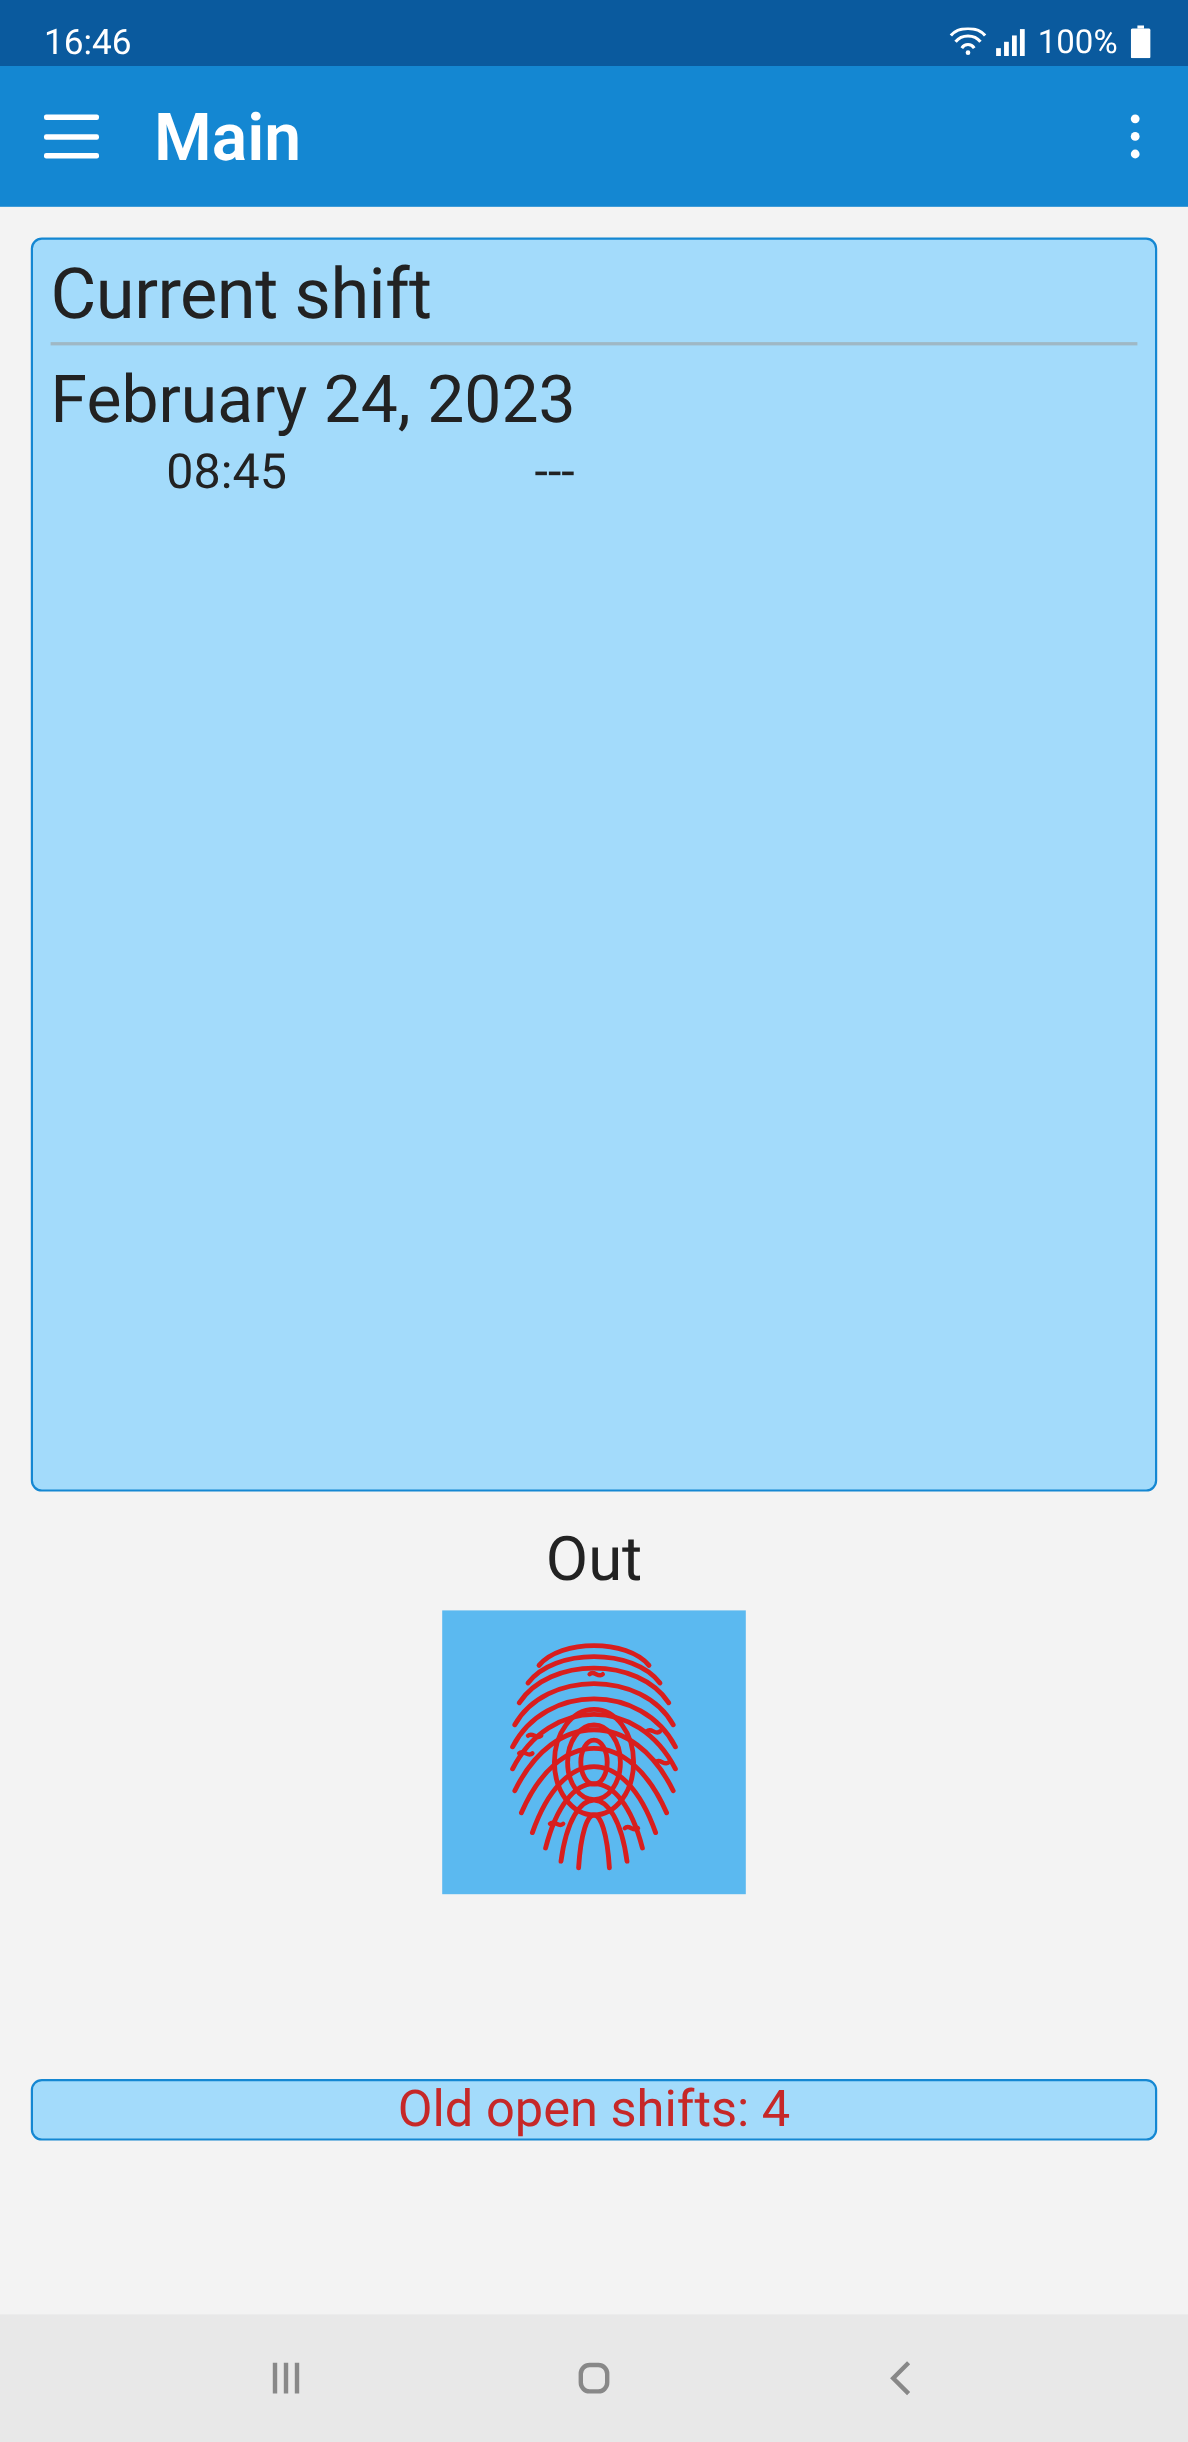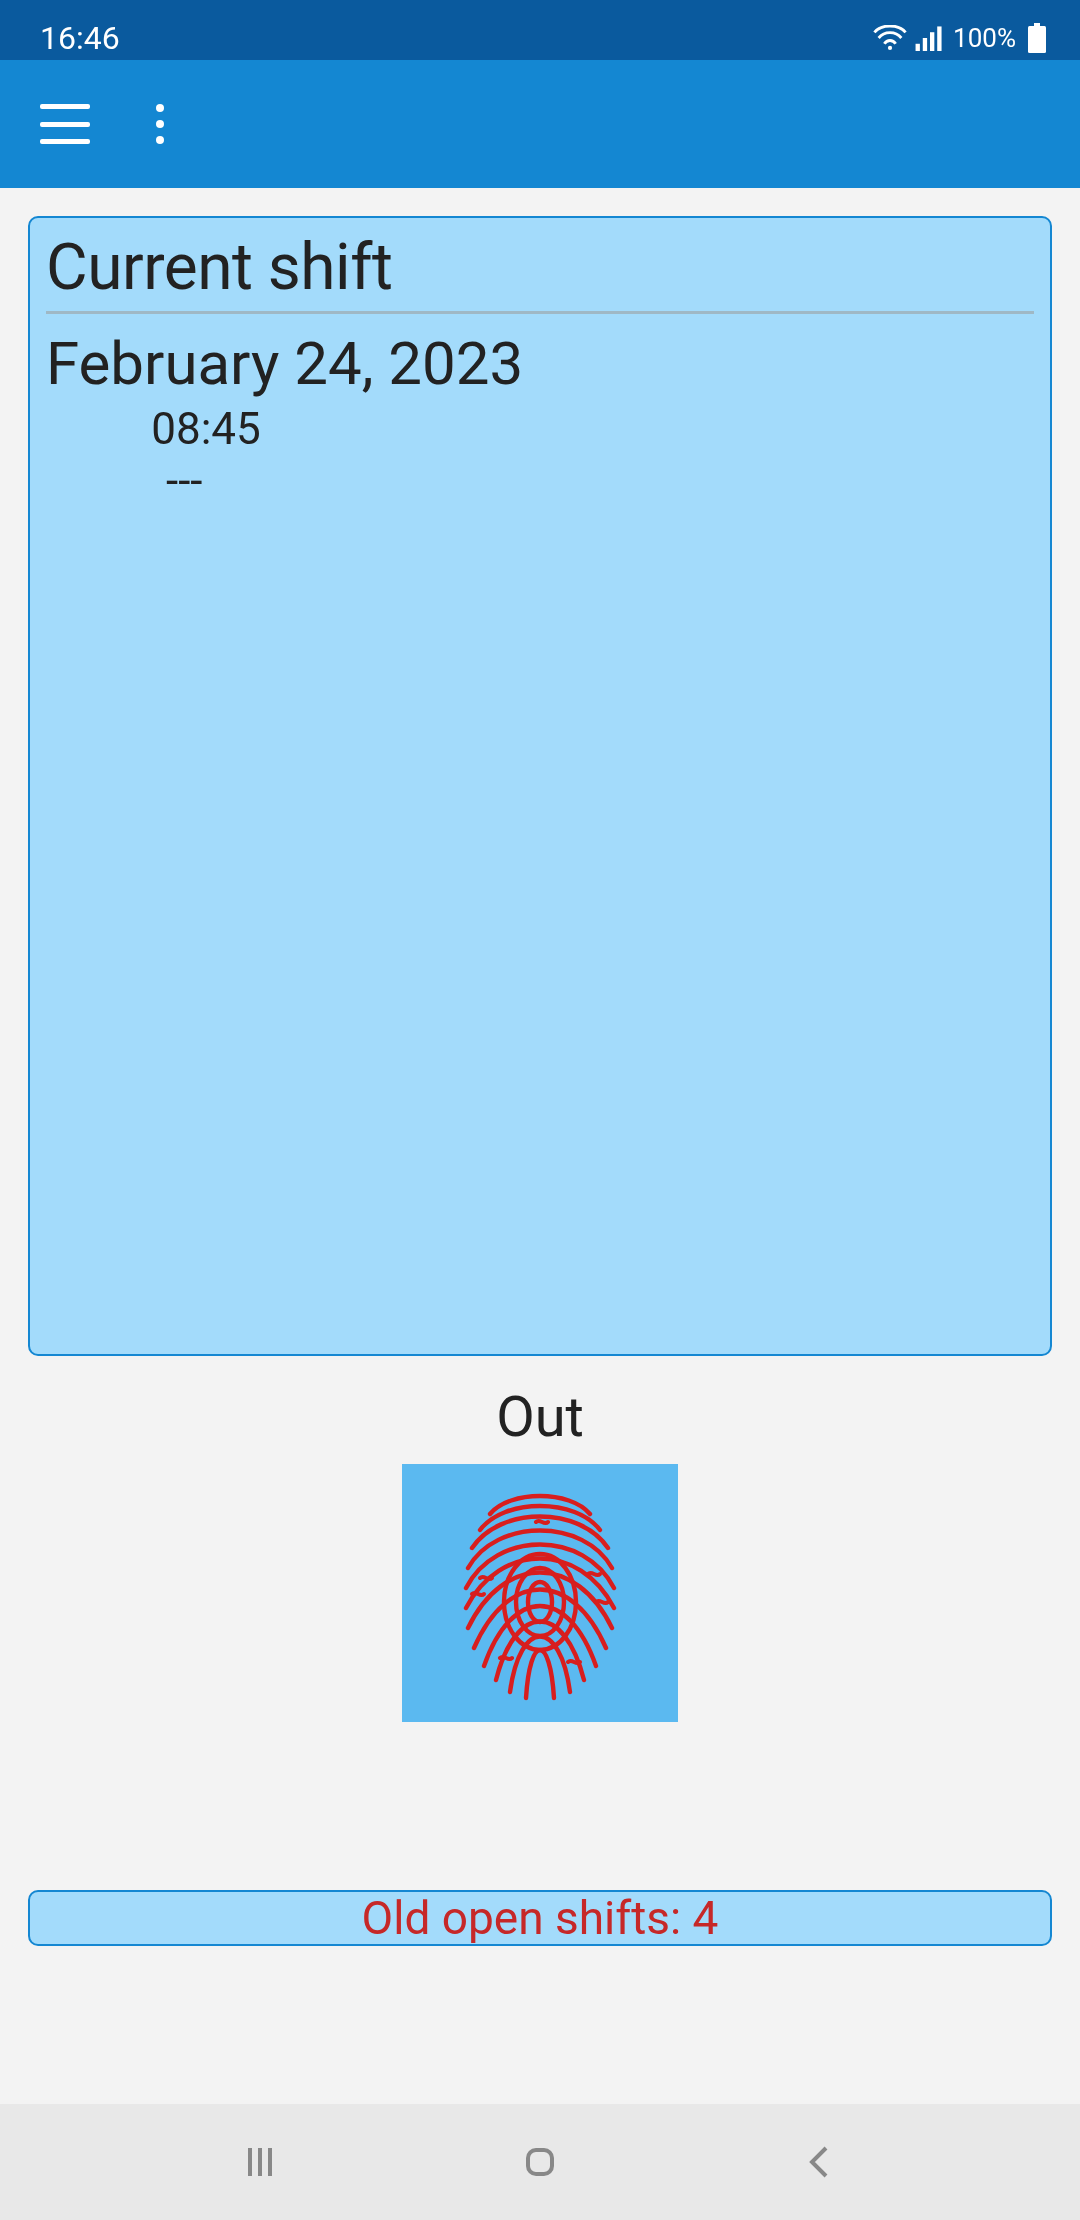--- a/index.html
+++ b/index.html
@@ -21,21 +21,21 @@
       justify-content: space-between;
       padding: 16px 34px 0 40px;
       font-size: 32px;
       font-weight: 400;
     }
     .status-icons {
       display: flex;
       align-items: center;
       gap: 8px;
     }
-    .status-icons .battery-label { font-size: 26px; margin-right: 4px; }
+    .status-icons .battery-label { font-size: 30px; margin-right: 4px; }
     .app-bar {
       height: 128px;
       background: #1487d2;
       display: flex;
       align-items: center;
       padding: 0 28px;
     }
     .hamburger {
       width: 50px;
       height: 40px;
@@ -96,21 +96,20 @@
     .shift-date {
       font-size: 60px;
       color: #222;
       margin-top: 14px;
     }
     .shift-row {
       display: flex;
       font-size: 44px;
       color: #222;
       margin-top: 4px;
-      flex-direction: column;
     }
     .shift-start {
       width: 320px;
       text-align: center;
       margin-left: 0px;
     }
     .shift-end {
       margin-left: 120px;
     }
     .out-label {
@@ -174,20 +173,21 @@
     </svg>
   </div>
 </div>
 
 <div class="app-bar">
   <div class="hamburger">
     <div></div>
       <div></div>
       <div></div>
   </div>
+  <div class="app-title">Main</div>
   <div class="more-dots">
     <div></div>
       <div></div>
       <div></div>
   </div>
 </div>
 
 <div class="content">
   <div class="card">
     <div class="card-title">Current shift</div>

